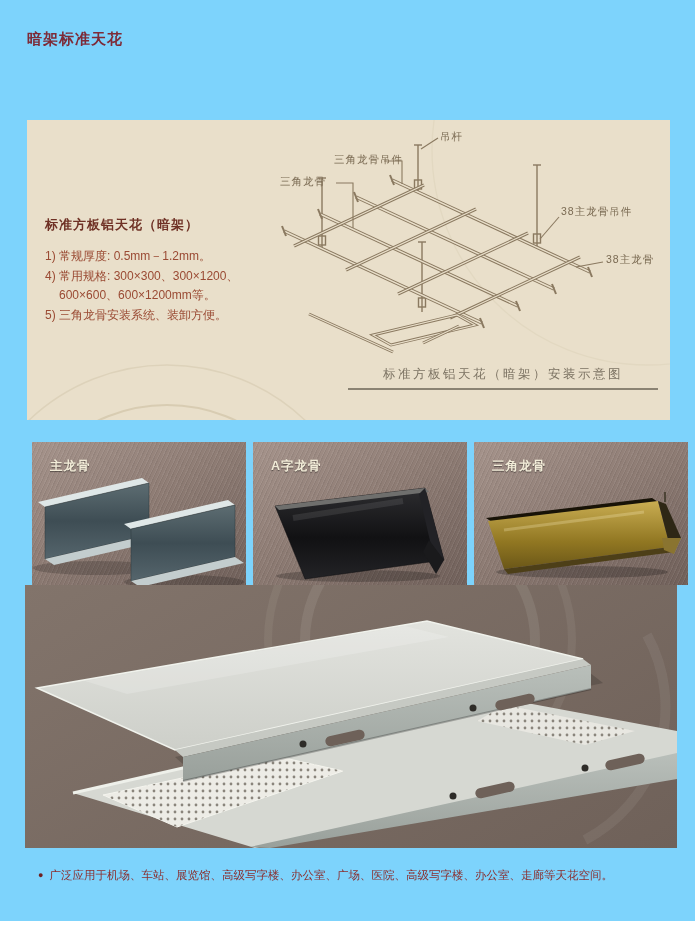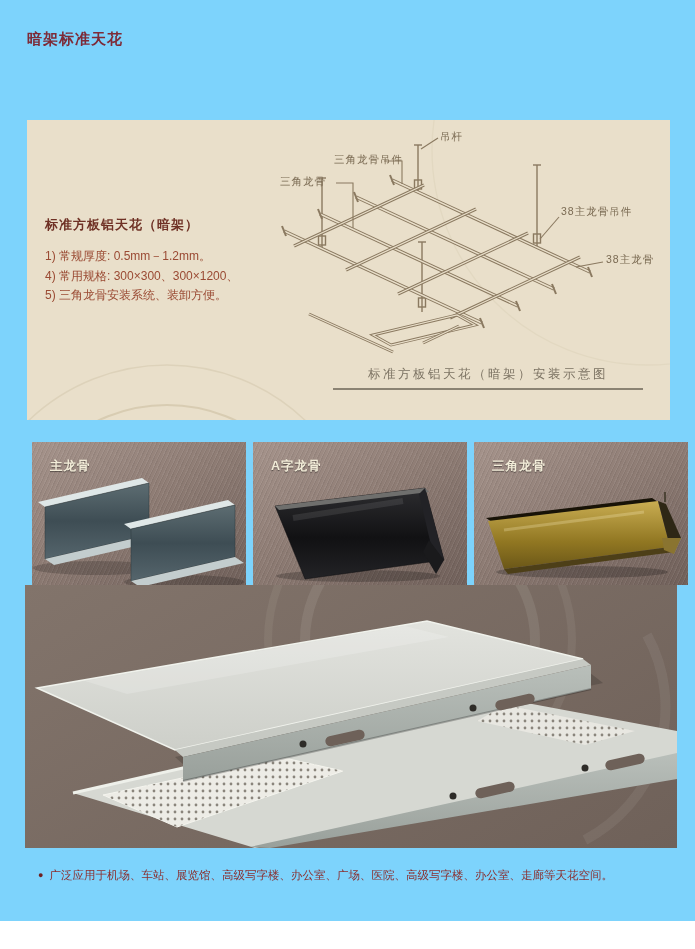--- a/index.html
+++ b/index.html
@@ -14,21 +14,21 @@
   .title-en .chev{font-size:19px;margin-left:10px;color:#8a3342;}
 
   
   .panel{position:absolute;left:27px;top:120px;width:643px;height:300px;background:#e9dfca;overflow:hidden;}
   .panel svg{position:absolute;left:0;top:0;}
   .dlabel{position:absolute;font-size:10.5px;color:#7a6a52;white-space:nowrap;letter-spacing:1px;}
   .info{position:absolute;left:18px;top:96px;width:240px;}
   .info-title{font-size:13px;font-weight:bold;color:#6f3125;letter-spacing:1px;margin-bottom:13px;}
   .info-line{font-size:12px;color:#9a4a33;line-height:19.5px;white-space:nowrap;}
   .info-line.indent{padding-left:14px;}
-  .caption{position:absolute;left:306px;top:246px;width:310px;text-align:center;
+  .caption{position:absolute;left:321px;top:246px;width:310px;text-align:center;
            font-size:12.5px;color:#7b7262;letter-spacing:2.5px;padding-bottom:5px;
            border-bottom:2px solid #8b8373;white-space:nowrap;}
 
   
   .strip{position:absolute;top:430px;width:214px;height:143px;margin:12px;overflow:hidden;
          background:
            repeating-linear-gradient(115deg, rgba(255,255,255,0.06) 0 1px, rgba(0,0,0,0.05) 1px 2px, transparent 2px 4px),
            linear-gradient(150deg,#a6948c 0%,#8f7d75 45%,#70605a 100%);}
   .strip svg{position:absolute;left:0;top:0;}
   .strip-label{position:absolute;left:18px;top:16px;font-size:12.5px;font-weight:bold;
@@ -130,20 +130,21 @@
     <div class="dlabel" style="left:413px;top:10px;">吊杆</div>
     <div class="dlabel" style="left:271px;top:33px;margin-left:36px;">三角龙骨吊件</div>
     <div class="dlabel" style="left:253px;top:55px;">三角龙骨</div>
     <div class="dlabel" style="left:534px;top:85px;">38主龙骨吊件</div>
     <div class="dlabel" style="left:579px;top:133px;">38主龙骨</div>
 
     <div class="info">
       <div class="info-title">标准方板铝天花（暗架）</div>
       <div class="info-line">1) 常规厚度: 0.5mm－1.2mm。</div>
       <div class="info-line">4) 常用规格: 300×300、300×1200、</div>
+      <div class="info-line indent">600×600、600×1200mm等。</div>
       <div class="info-line">5) 三角龙骨安装系统、装卸方便。</div>
     </div>
 
     <div class="caption">标准方板铝天花（暗架）安装示意图</div>
   </section>
 
   <figure class="strip strip1">
     <svg width="214" height="143" viewBox="0 0 214 143">
       <defs>
         <linearGradient id="steel" x1="0" y1="0" x2="0" y2="1">

